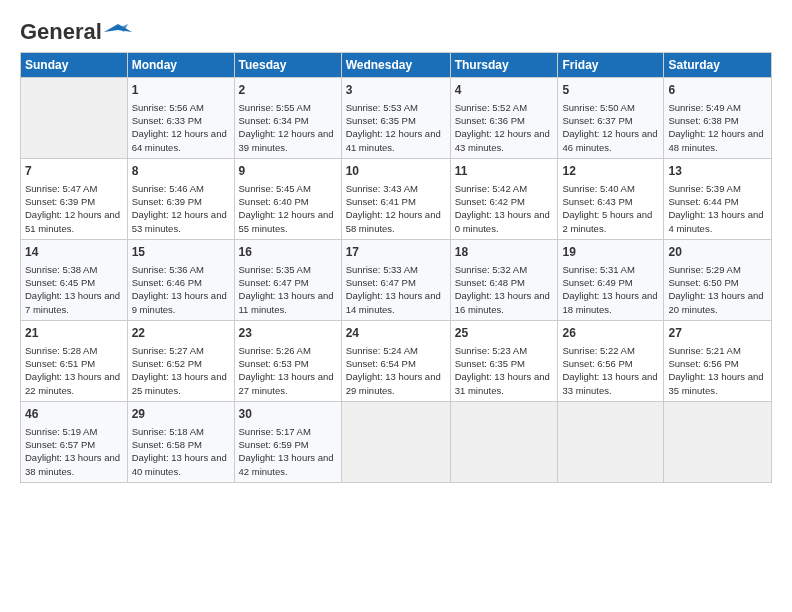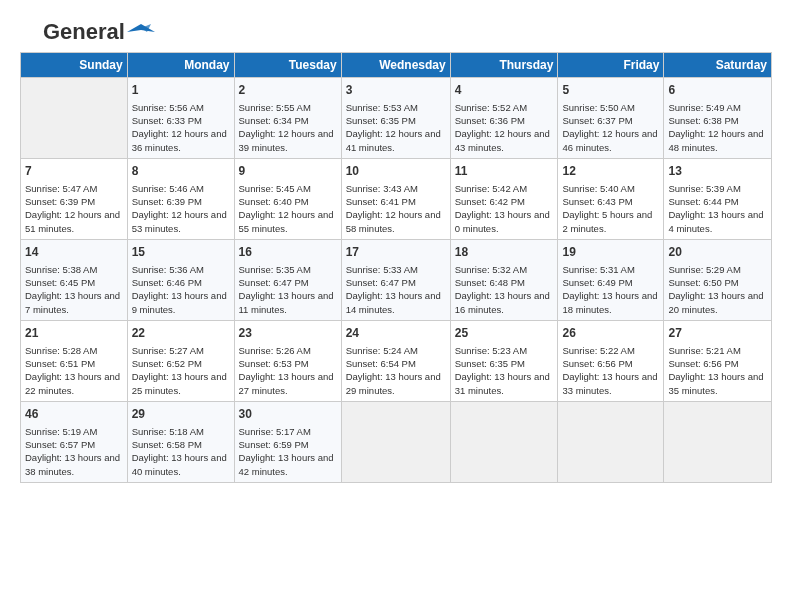--- a/index.html
+++ b/index.html
@@ -17,21 +17,20 @@
     .header {
       display: flex;
       align-items: flex-start;
       justify-content: space-between;
       margin-bottom: 10px;
     }
     .logo {
       display: flex;
       flex-direction: column;
       align-items: flex-start;
-      margin-left: 23px;
     }
     .logo-row {
       display: flex;
       align-items: center;
     }
     .title-block {
       text-align: right;
     }
     .month-title {
       font-size: 36px;
@@ -45,21 +44,21 @@
     }
     .calendar {
       width: 100%;
       border-collapse: collapse;
       font-size: 10px;
     }
     .calendar thead tr th {
       background: #1a6fb8;
       color: #fff;
       padding: 5px 4px;
-      text-align: right;
+      text-align: left;
       font-size: 12px;
       font-weight: bold;
       border: 1px solid #ccc;
     }
     .calendar tbody tr td {
       border: 1px solid #ccc;
       vertical-align: top;
       padding: 4px 4px;
       min-height: 70px;
       height: 75px;
@@ -118,21 +117,21 @@
           <th>Tuesday</th>
           <th>Wednesday</th>
           <th>Thursday</th>
           <th>Friday</th>
           <th>Saturday</th>
         </tr>
     </thead>
     <tbody id="calendar-body">
     <tr>
           <td class="empty-cell"></td>
-          <td><span class="day-num">1</span><span>Sunrise: 5:56 AM</span><br><span>Sunset: 6:33 PM</span><br><span>Daylight: 12 hours and 36 minutes.</span></td>
+          <td><span class="day-num">1</span><span>Sunrise: 5:56 AM</span><br><span>Sunset: 6:33 PM</span><br><span>Daylight: 12 hours and 64 minutes.</span></td>
           <td><span class="day-num">2</span><span>Sunrise: 5:55 AM</span><br><span>Sunset: 6:34 PM</span><br><span>Daylight: 12 hours and 39 minutes.</span></td>
           <td><span class="day-num">3</span><span>Sunrise: 5:53 AM</span><br><span>Sunset: 6:35 PM</span><br><span>Daylight: 12 hours and 41 minutes.</span></td>
           <td><span class="day-num">4</span><span>Sunrise: 5:52 AM</span><br><span>Sunset: 6:36 PM</span><br><span>Daylight: 12 hours and 43 minutes.</span></td>
           <td><span class="day-num">5</span><span>Sunrise: 5:50 AM</span><br><span>Sunset: 6:37 PM</span><br><span>Daylight: 12 hours and 46 minutes.</span></td>
           <td><span class="day-num">6</span><span>Sunrise: 5:49 AM</span><br><span>Sunset: 6:38 PM</span><br><span>Daylight: 12 hours and 48 minutes.</span></td>
         </tr>
         <tr>
           <td><span class="day-num">7</span><span>Sunrise: 5:47 AM</span><br><span>Sunset: 6:39 PM</span><br><span>Daylight: 12 hours and 51 minutes.</span></td>
           <td><span class="day-num">8</span><span>Sunrise: 5:46 AM</span><br><span>Sunset: 6:39 PM</span><br><span>Daylight: 12 hours and 53 minutes.</span></td>
           <td><span class="day-num">9</span><span>Sunrise: 5:45 AM</span><br><span>Sunset: 6:40 PM</span><br><span>Daylight: 12 hours and 55 minutes.</span></td>

